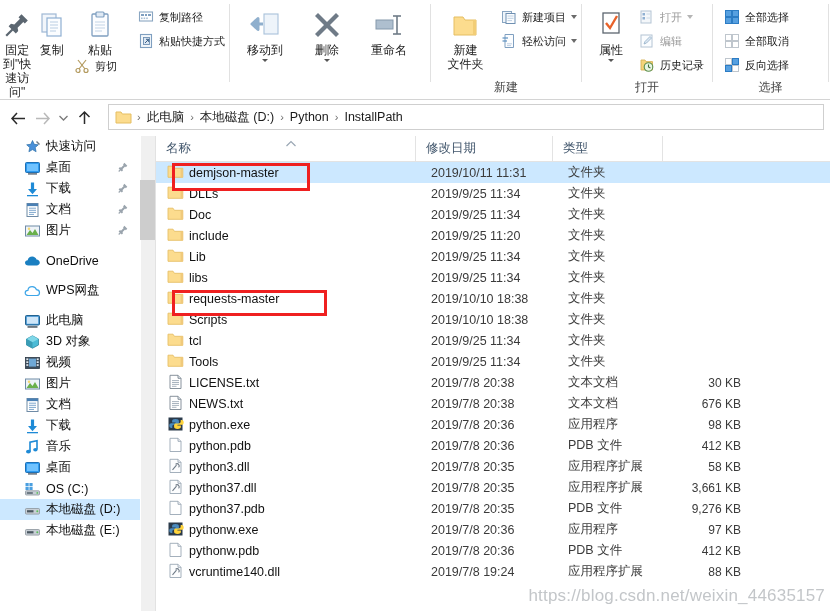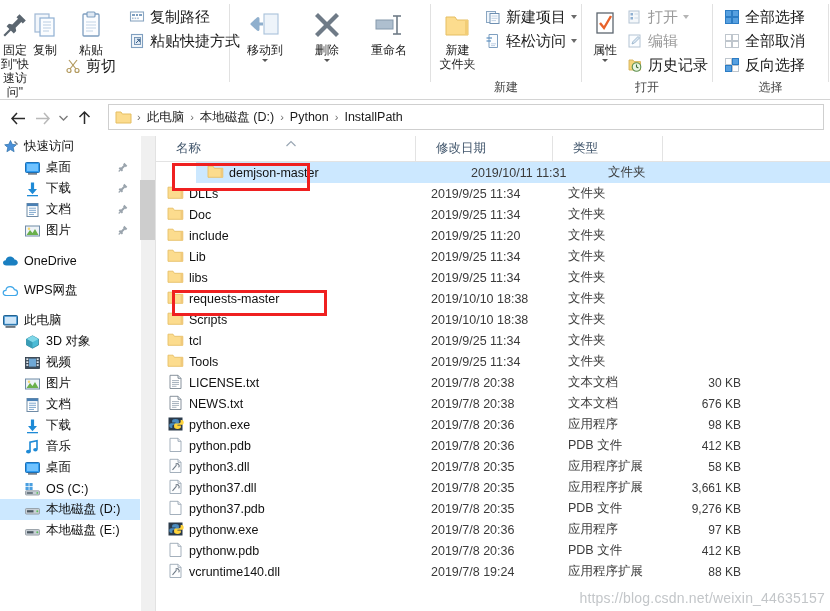--- a/index.html
+++ b/index.html
@@ -38,21 +38,21 @@
   .bigbtn .bl {
     font-size:12px; color:#222; text-align:center; line-height:14px; margin-top:3px;
     white-space:pre-line;
   }
   .caret { display:block; margin:0 auto; width:0;height:0;
     border-left:3px solid transparent;border-right:3px solid transparent;border-top:3px solid #555; margin-top:2px;}
 
   .smallcol { display:flex; flex-direction:column; padding-top:3px; }
   .smallbtn { display:flex; align-items:center; height:24px; padding:0 4px 0 2px; cursor:default;}
   .smallbtn .si { width:18px; height:18px; margin-right:4px; display:flex;align-items:center;justify-content:center;}
-  .smallbtn .sl { font-size:15px; color:#1a1a1a; white-space:nowrap;}
+  .smallbtn .sl { font-size:11px; color:#1a1a1a; white-space:nowrap;}
   .smallbtn.dim .sl { color:#9a9a9a; }
   .dcaret { margin-left:5px; width:0;height:0;
     border-left:3.5px solid transparent;border-right:3.5px solid transparent;border-top:4px solid #6a6a6a;}
 
   
   .addrbar { position:absolute; left:0; top:100px; width:830px; height:36px; background:#fff; }
   .navbtns { position:absolute; left:6px; top:6px; display:flex; align-items:center; height:24px;}
   .navbtn { width:24px;height:24px; display:flex;align-items:center;justify-content:center; cursor:default;}
   .crumbbox {
     position:absolute; left:108px; top:4px; width:716px; height:26px;
@@ -60,53 +60,53 @@
   }
   .crumb { font-size:12.5px; color:#1b1b1b; padding:0 3px; white-space:nowrap; cursor:default;}
   .crumbsep { color:#6d6d6d; font-size:11px; padding:0 3px; }
 
   
   .sidebar { position:absolute; left:0; top:136px; width:140px; height:475px; background:#fff; overflow:hidden;}
   .sb-scroll { position:absolute; left:140px; top:136px; width:15px; height:475px; background:#f0f0f0; border-left:1px solid #fff;}
   .sb-thumb { position:absolute; left:140px; top:180px; width:15px; height:60px; background:#cdcdcd; }
   .splitter { position:absolute; left:155px; top:136px; width:1px; height:475px; background:#e2e2e2;}
 
-  .sbitem { display:flex; align-items:center; height:21px; padding-left:2px; position:relative; cursor:default;}
+  .sbitem { display:flex; align-items:center; height:21px; padding-left:24px; position:relative; cursor:default;}
   .sbitem.sel { background:#cce8ff; }
   .sbitem.indent { padding-left:24px; }
   .sbitem .sico { width:17px; height:16px; margin-right:5px; display:flex;align-items:center;justify-content:center;flex:none;}
   .sbitem .slab { font-size:12.5px; color:#0d0d0d; white-space:nowrap; }
   .pin { position:absolute; right:12px; top:5px; }
   .sbgap { height:9px; }
 
   
   .listwrap { position:absolute; left:156px; top:136px; width:674px; height:475px; background:#fff;}
   .colhdr { position:relative; height:26px; border-bottom:1px solid #e3e3e3; background:#fff;}
   .colhdr .ch {
     position:absolute; top:0; height:25px; line-height:25px;
-    font-size:12.5px; color:#40556b; padding-left:20px;
+    font-size:12.5px; color:#40556b; padding-left:10px;
     border-right:1px solid #e3e3e3; cursor:default; white-space:nowrap;
   }
   .sortmark { position:absolute; left:129px; top:1px; width:12px; height:8px; }
 
   .rows { position:relative; }
   .frow { position:relative; height:21px; display:flex; align-items:center; cursor:default;}
-  .frow.sel { background:#cce8ff;margin-left:40px; }
+  .frow.sel { background:#cce8ff; }
   .frow .fico { position:absolute; left:11px; top:2px; width:17px;height:17px;}
   .frow .fname { position:absolute; left:33px; font-size:12.5px; color:#111; white-space:nowrap;}
   .frow .fdate { position:absolute; left:275px; font-size:12.5px; color:#3b3b3b; white-space:nowrap;}
   .frow .ftype { position:absolute; left:412px; font-size:12.5px; color:#3b3b3b; white-space:nowrap;}
   .frow .fsize { position:absolute; left:500px; width:85px; text-align:right; font-size:12px; color:#3b3b3b; white-space:nowrap;}
 
   
   .redbox { position:absolute; border:3px solid #ef2020; pointer-events:none; }
 
   .watermark {
     position:absolute; right:5px; bottom:5px;
-    font-size:14px; color:#c3c6c9; letter-spacing:.2px; white-space:nowrap;
+    font-size:17px; color:#c3c6c9; letter-spacing:.2px; white-space:nowrap;
   }
 </style>
 </head>
 <body>
 
 <div id="app">
 
   <div class="ribbon">
     <div class="ribbon-groups">
 

